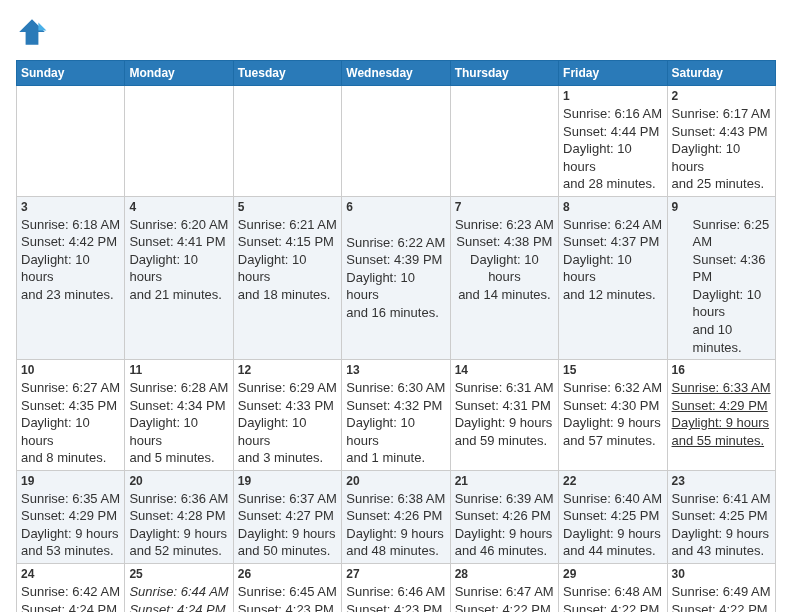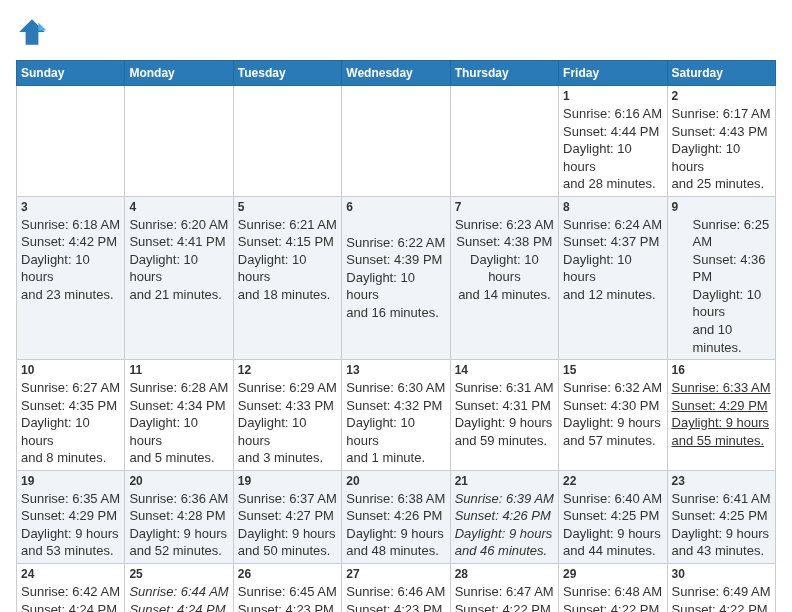--- a/index.html
+++ b/index.html
@@ -276,21 +276,21 @@
         </td>
         <td>
           <div class="day-number">20</div>
           <div class="day-info" style="white-space: pre-line;">Sunrise: 6:38 AM
 Sunset: 4:26 PM
 Daylight: 9 hours
 and 48 minutes.</div>
         </td>
         <td>
           <div class="day-number">21</div>
-          <div class="day-info" style="white-space: pre-line; font-style: italic;">Sunrise: 6:39 AM
+          <div class="day-info" style="white-space: pre-line;">Sunrise: 6:39 AM
 Sunset: 4:26 PM
 Daylight: 9 hours
 and 46 minutes.</div>
         </td>
         <td>
           <div class="day-number">22</div>
           <div class="day-info" style="white-space: pre-line;">Sunrise: 6:40 AM
 Sunset: 4:25 PM
 Daylight: 9 hours
 and 44 minutes.</div>

